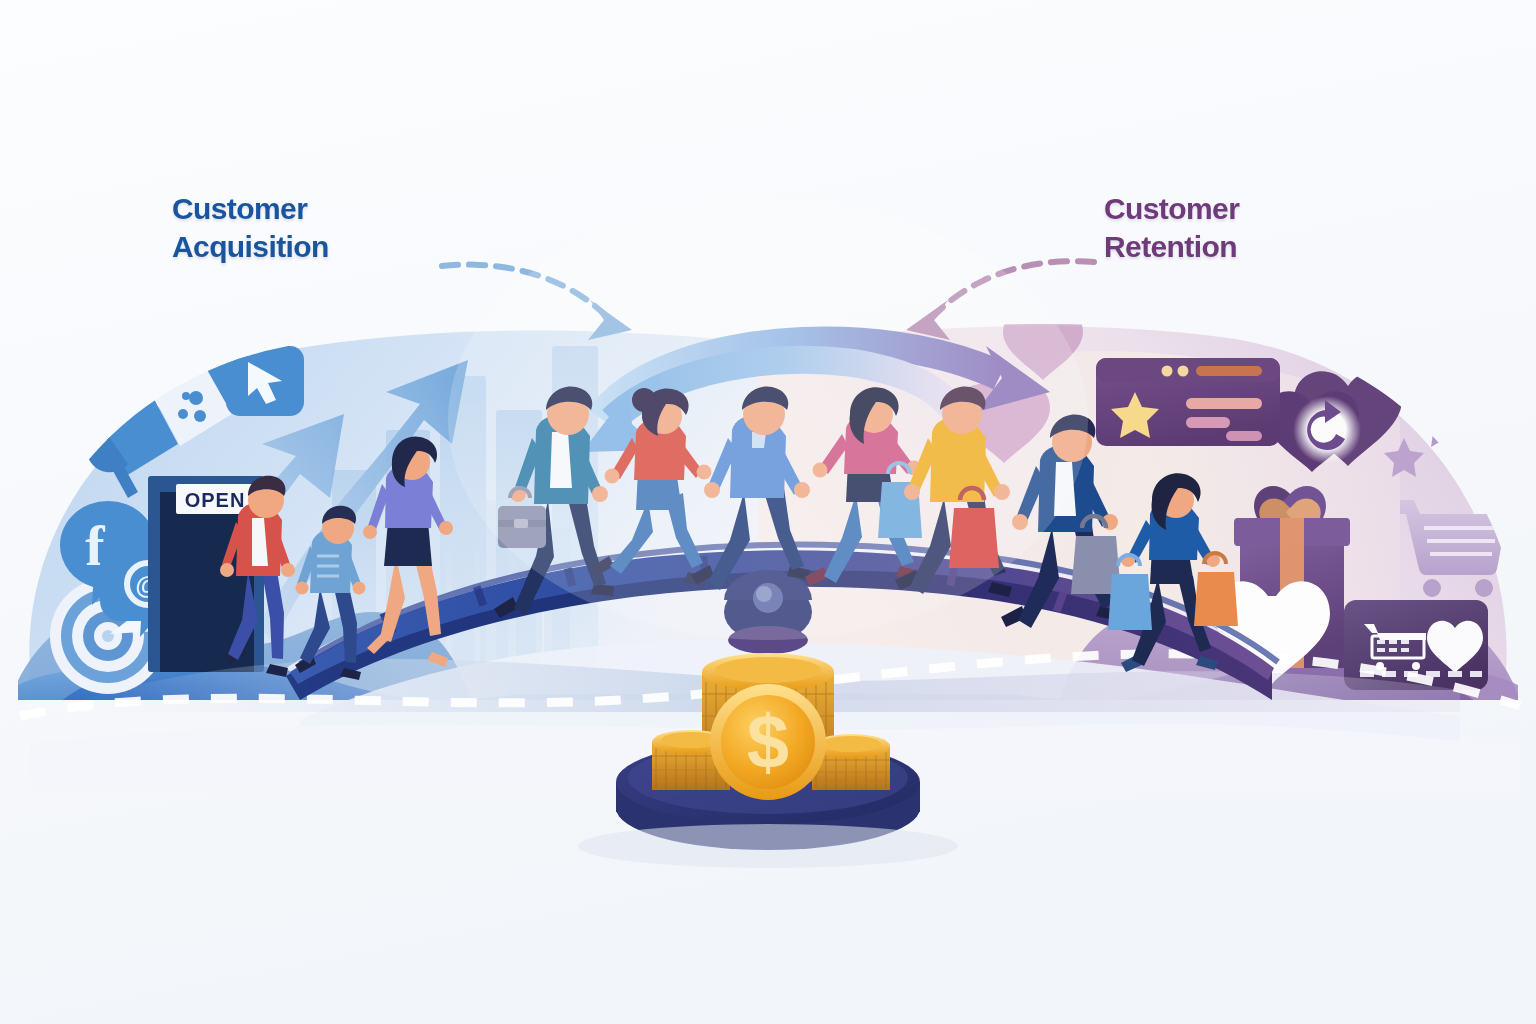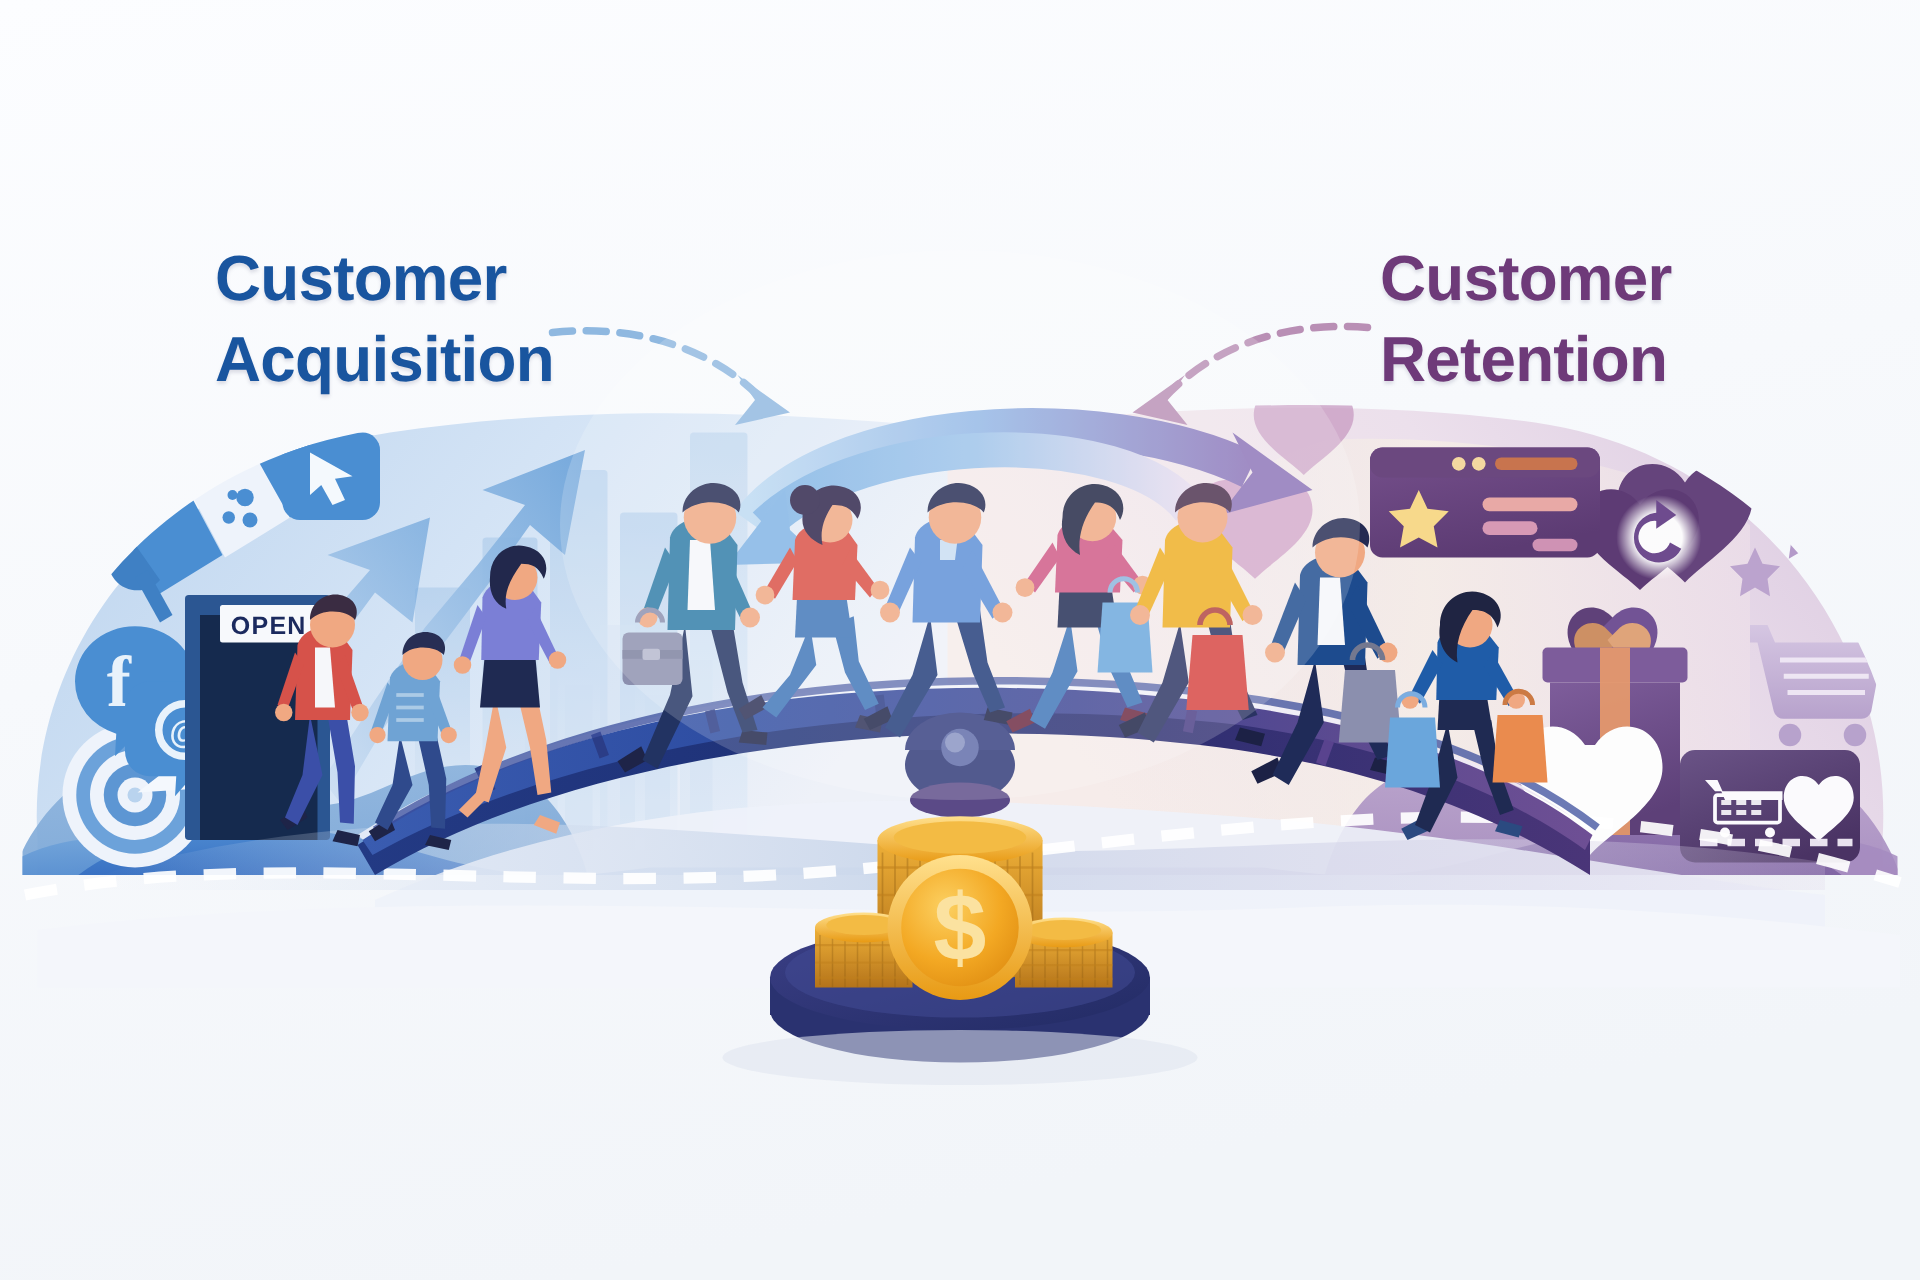--- a/index.html
+++ b/index.html
@@ -10,21 +10,21 @@
   }
   #stage {
     position: relative;
     width: 1536px; height: 1024px;
     background: linear-gradient(160deg, #fbfcfe 0%, #f4f6fa 45%, #f7f8fb 100%);
   }
   #art { position: absolute; inset: 0; }
   .title {
     position: absolute;
     font-weight: bold;
-    font-size: 51px;
+    font-size: 30px;
     line-height: 1.28;
     letter-spacing: -0.6px;
     white-space: pre-line;
     text-shadow: 0 2px 3px rgba(90,90,120,0.18);
   }
   #title-left  { left: 172px; top: 190px; color: #19559f; }
   #title-right { left: 1104px; top: 190px; color: #6e3a79; }
 </style>
 </head>
 <body>

